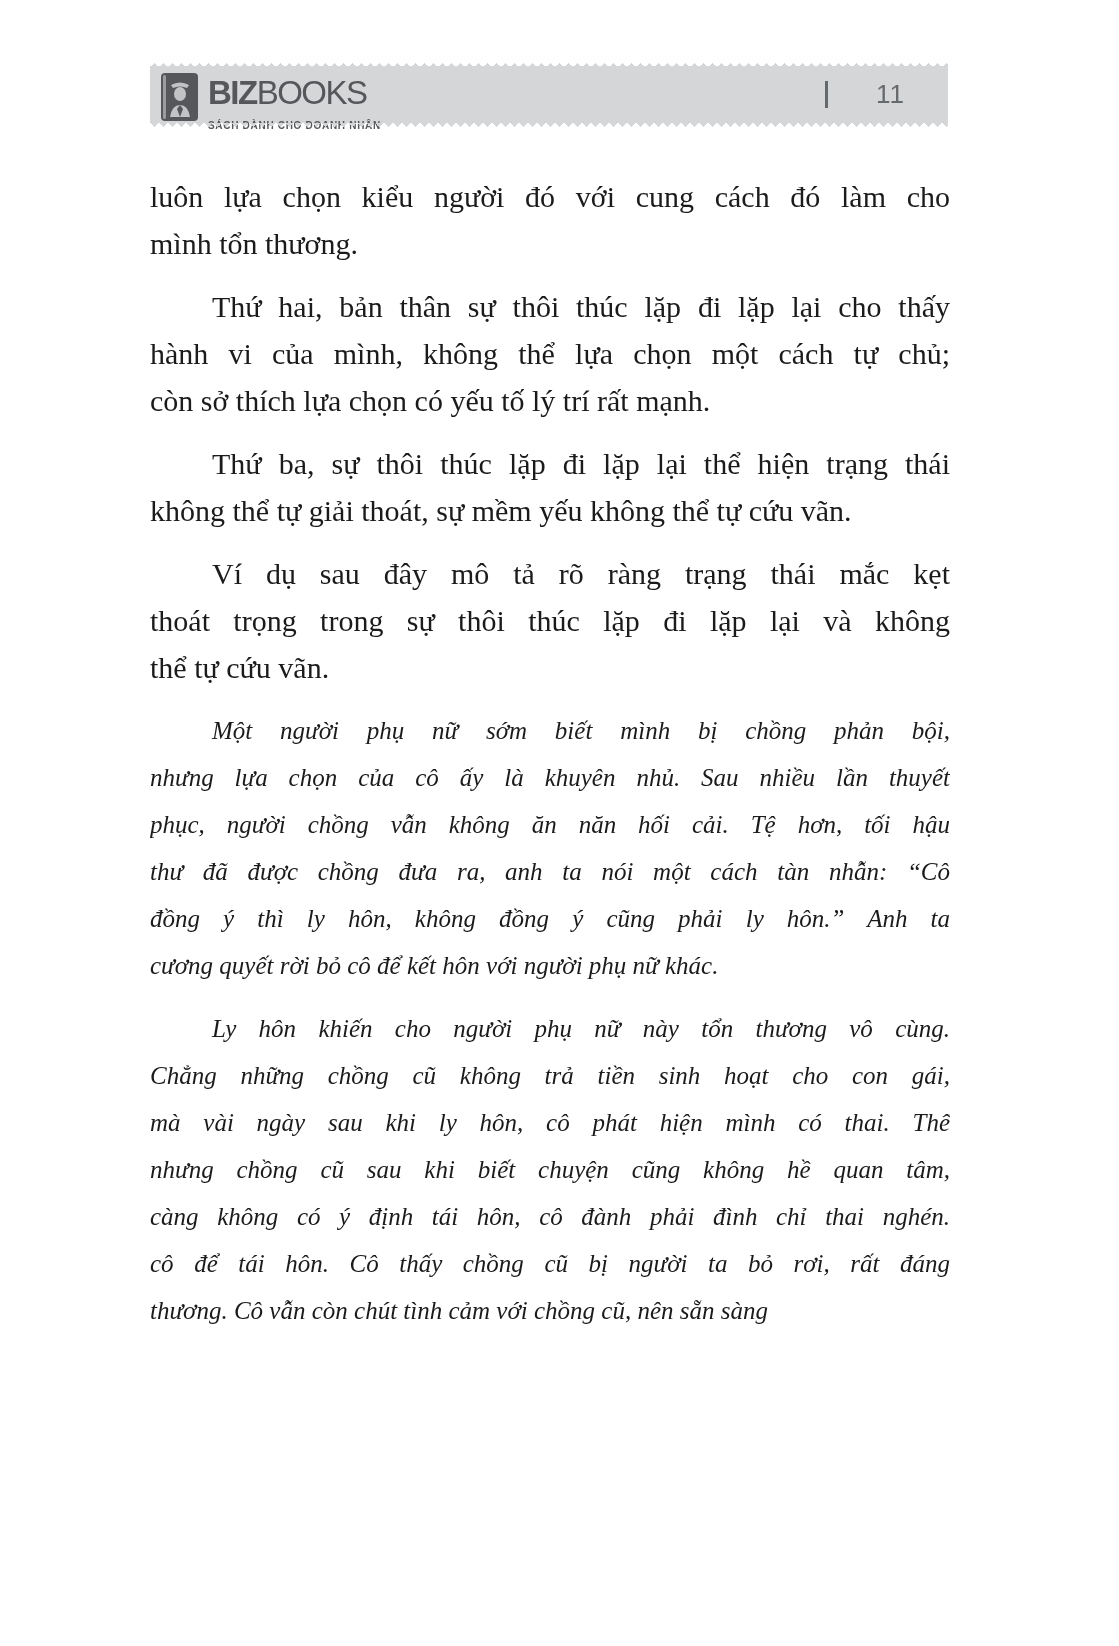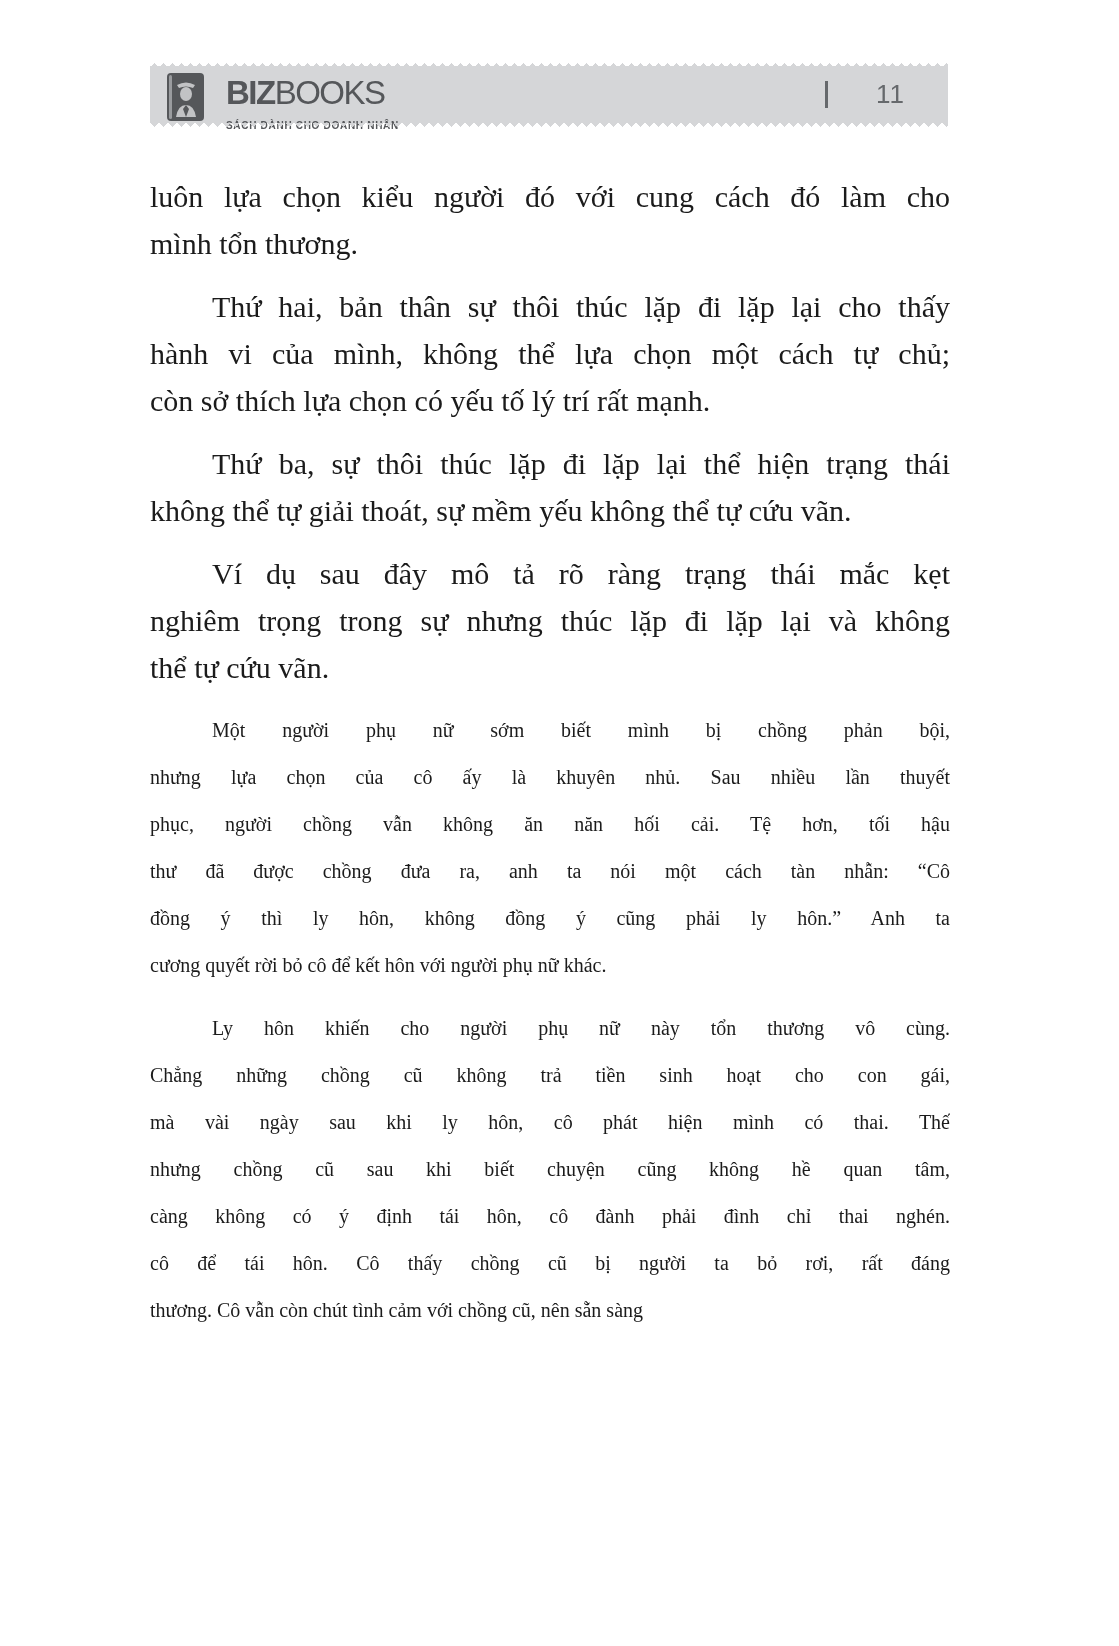--- a/index.html
+++ b/index.html
@@ -21,21 +21,21 @@
   }
   .stamp::before{ 
     content:"";position:absolute;bottom:100%;left:0;width:100%;height:3px;
     background:conic-gradient(from 135deg at 50% 0%, var(--band) 90deg, transparent 0) 0 0 / 9px 3px repeat-x;
   }
   .stamp::after{ 
     content:"";position:absolute;top:100%;left:0;width:100%;height:4px;
     background:conic-gradient(from -45deg at 50% 100%, var(--band) 90deg, transparent 0) 0 0 / 9px 4px repeat-x;
   }
 
-  .logo-wrap{position:absolute;left:17px;top:7px;display:flex;align-items:flex-start;gap:12px;}
+  .logo-wrap{position:absolute;left:11px;top:7px;display:flex;align-items:flex-start;}
   .logo-icon{display:block;width:37px;height:48px;}
   .brand-block{margin-left:10px;padding-top:5px;}
   .brand{
     font-family:"Liberation Sans",sans-serif;
     font-size:33px;line-height:30px;letter-spacing:-1.5px;color:var(--ink);
     white-space:nowrap;
   }
   .brand .b1{font-weight:700;}
   .brand .b2{font-weight:400;}
   .tagline{
@@ -63,21 +63,21 @@
     color:var(--text);overflow:hidden;
   }
   .para{margin-bottom:16px;margin-top:13px;}
   .line{
     line-height:47px;white-space:nowrap;
     text-align:justify;text-align-last:justify;
   }
   .line.last{text-align-last:left;}
   .line.indent{padding-left:62px;}
   .para.serif .line{font-family:"Liberation Serif",serif;font-size:30px;}
-  .para.italic .line{font-family:"Liberation Serif",serif;font-size:20px;}
+  .para.italic .line{font-family:"Liberation Serif",serif;font-style:italic;font-size:25px;}
 </style>
 </head>
 <body>
 
 <div class="page">
 
   <div class="stamp">
 
     <div class="logo-wrap">
       <svg class="logo-icon" viewBox="0 0 37 48" xmlns="http://www.w3.org/2000/svg">
@@ -112,21 +112,21 @@
         <div class="line indent">Thứ hai, bản thân sự thôi thúc lặp đi lặp lại cho thấy</div>
         <div class="line">hành vi của mình, không thể lựa chọn một cách tự chủ;</div>
         <div class="line last">còn sở thích lựa chọn có yếu tố lý trí rất mạnh.</div>
       </div>
       <div class="para serif">
         <div class="line indent">Thứ ba, sự thôi thúc lặp đi lặp lại thể hiện trạng thái</div>
         <div class="line last">không thể tự giải thoát, sự mềm yếu không thể tự cứu vãn.</div>
       </div>
       <div class="para serif">
         <div class="line indent">Ví dụ sau đây mô tả rõ ràng trạng thái mắc kẹt</div>
-        <div class="line">nghiêm trọng trong sự nhưng thúc lặp đi lặp lại và không</div>
+        <div class="line">thoát trọng trong sự thôi thúc lặp đi lặp lại và không</div>
         <div class="line last">thể tự cứu vãn.</div>
       </div>
       <div class="para italic">
         <div class="line indent">Một người phụ nữ sớm biết mình bị chồng phản bội,</div>
         <div class="line">nhưng lựa chọn của cô ấy là khuyên nhủ. Sau nhiều lần thuyết</div>
         <div class="line">phục, người chồng vẫn không ăn năn hối cải. Tệ hơn, tối hậu</div>
         <div class="line">thư đã được chồng đưa ra, anh ta nói một cách tàn nhẫn: “Cô</div>
         <div class="line">đồng ý thì ly hôn, không đồng ý cũng phải ly hôn.” Anh ta</div>
         <div class="line last">cương quyết rời bỏ cô để kết hôn với người phụ nữ khác.</div>
       </div>

